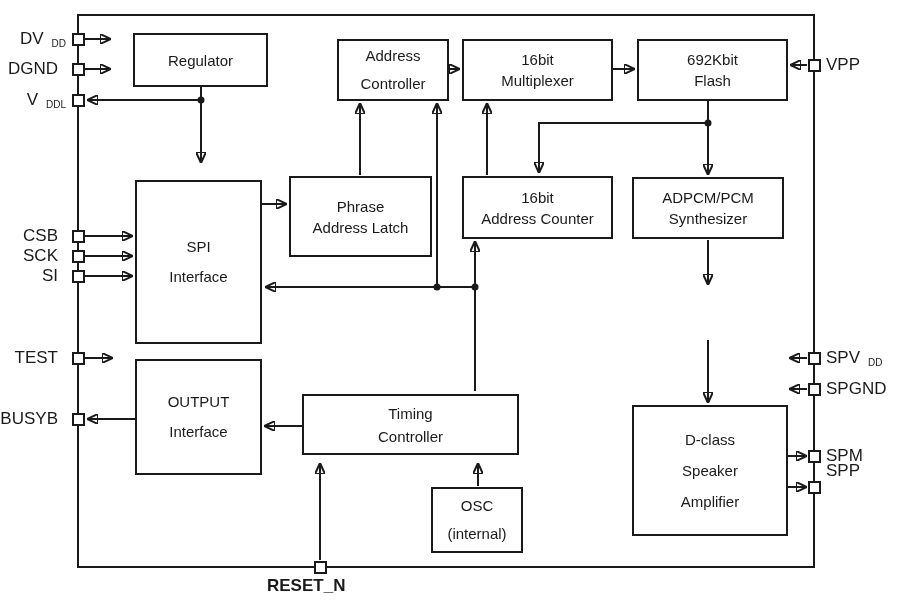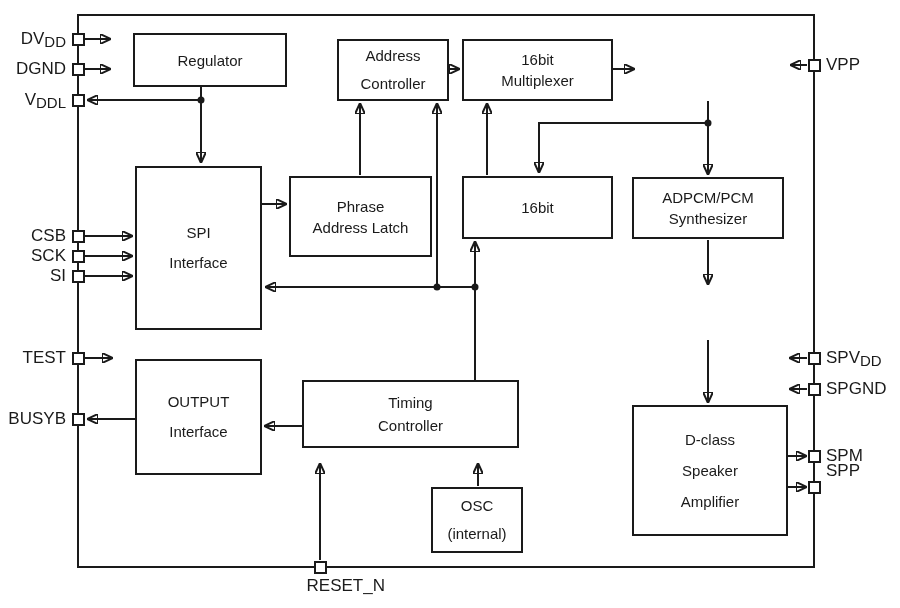--- a/index.html
+++ b/index.html
@@ -21,22 +21,22 @@
   }
   .lh23{line-height:23px}.lh28{line-height:28px}.lh30{line-height:30px}.lh31{line-height:31px}
   .pin-sq{
     position:absolute;width:9px;height:9px;border:2px solid #1a1a1a;background:#ffffff;
   }
   .pin-label{
     position:absolute;font-size:17px;height:22px;line-height:22px;white-space:nowrap;
   }
   .pin-label.left{left:0;width:66px;text-align:right;}
   .pin-label.right{left:826px;text-align:center;}
-  .pin-label.bottom{left:260px;width:125px;text-align:right;}
-  .sub{font-size:15px;vertical-align:-3px;letter-spacing:0;}
+  .pin-label.bottom{left:267px;width:125px;text-align:left;font-weight:bold;}
+  .sub{font-size:10px;vertical-align:-3px;letter-spacing:0;margin-left:8px;}
   .part-number{
     position:absolute;left:735px;top:576px;width:158px;text-align:right;
     font-size:21px;font-weight:bold;letter-spacing:0.5px;
   }
 </style>
 </head>
 <body>
 
 <div class="stage">
 
@@ -86,61 +86,66 @@
     <line x1="807" y1="358" x2="790" y2="358" marker-end="url(#ah)"></line>
     <line x1="807" y1="389" x2="790" y2="389" marker-end="url(#ah)"></line>
     <line x1="788" y1="456" x2="806" y2="456" marker-end="url(#ah)"></line>
     <line x1="788" y1="487" x2="806" y2="487" marker-end="url(#ah)"></line>
 
     <line x1="302" y1="426" x2="265" y2="426" marker-end="url(#ah)"></line>
     <line x1="320" y1="560" x2="320" y2="464" marker-end="url(#ah)"></line>
     <line x1="478" y1="486" x2="478" y2="464" marker-end="url(#ah)"></line>
   </svg>
 
-  <div class="block" style="left:133px;top:33px;width:154px;height:54px">
+  <div class="block" style="left:133px;top:33px;width:135px;height:54px">
     <span>Regulator</span>
   </div>
 
   <div class="block lh28" style="left:337px;top:39px;width:112px;height:62px">
     <span>Address</span>
     <span>Controller</span>
   </div>
 
   <div class="block" style="left:462px;top:39px;width:151px;height:62px">
     <span>16bit</span>
     <span>Multiplexer</span>
   </div>
 
+  <div class="block" style="left:637px;top:39px;width:151px;height:62px">
+    <span>692Kbit</span>
+    <span>Flash</span>
+  </div>
 
-  <div class="block lh30" style="left:135px;top:166px;width:127px;height:164px">
+  <div class="block lh30" style="left:135px;top:180px;width:127px;height:164px">
     <span>SPI</span>
     <span>Interface</span>
   </div>
 
   <div class="block" style="left:289px;top:176px;width:143px;height:81px">
     <span>Phrase</span>
     <span>Address Latch</span>
   </div>
 
   <div class="block" style="left:462px;top:176px;width:151px;height:63px">
     <span>16bit</span>
+    <span>Address Counter</span>
   </div>
 
   <div class="block" style="left:632px;top:177px;width:152px;height:62px">
     <span>ADPCM/PCM</span>
     <span>Synthesizer</span>
   </div>
 
 
   <div class="block lh30" style="left:135px;top:359px;width:127px;height:116px">
     <span>OUTPUT</span>
     <span>Interface</span>
   </div>
 
-  <div class="block lh23" style="left:302px;top:380px;width:217px;height:68px">
+  <div class="block lh23" style="left:302px;top:394px;width:217px;height:61px">
     <span>Timing</span>
     <span>Controller</span>
   </div>
 
   <div class="block lh31" style="left:632px;top:405px;width:156px;height:131px">
     <span>D-class</span>
     <span>Speaker</span>
     <span>Amplifier</span>
   </div>
 

